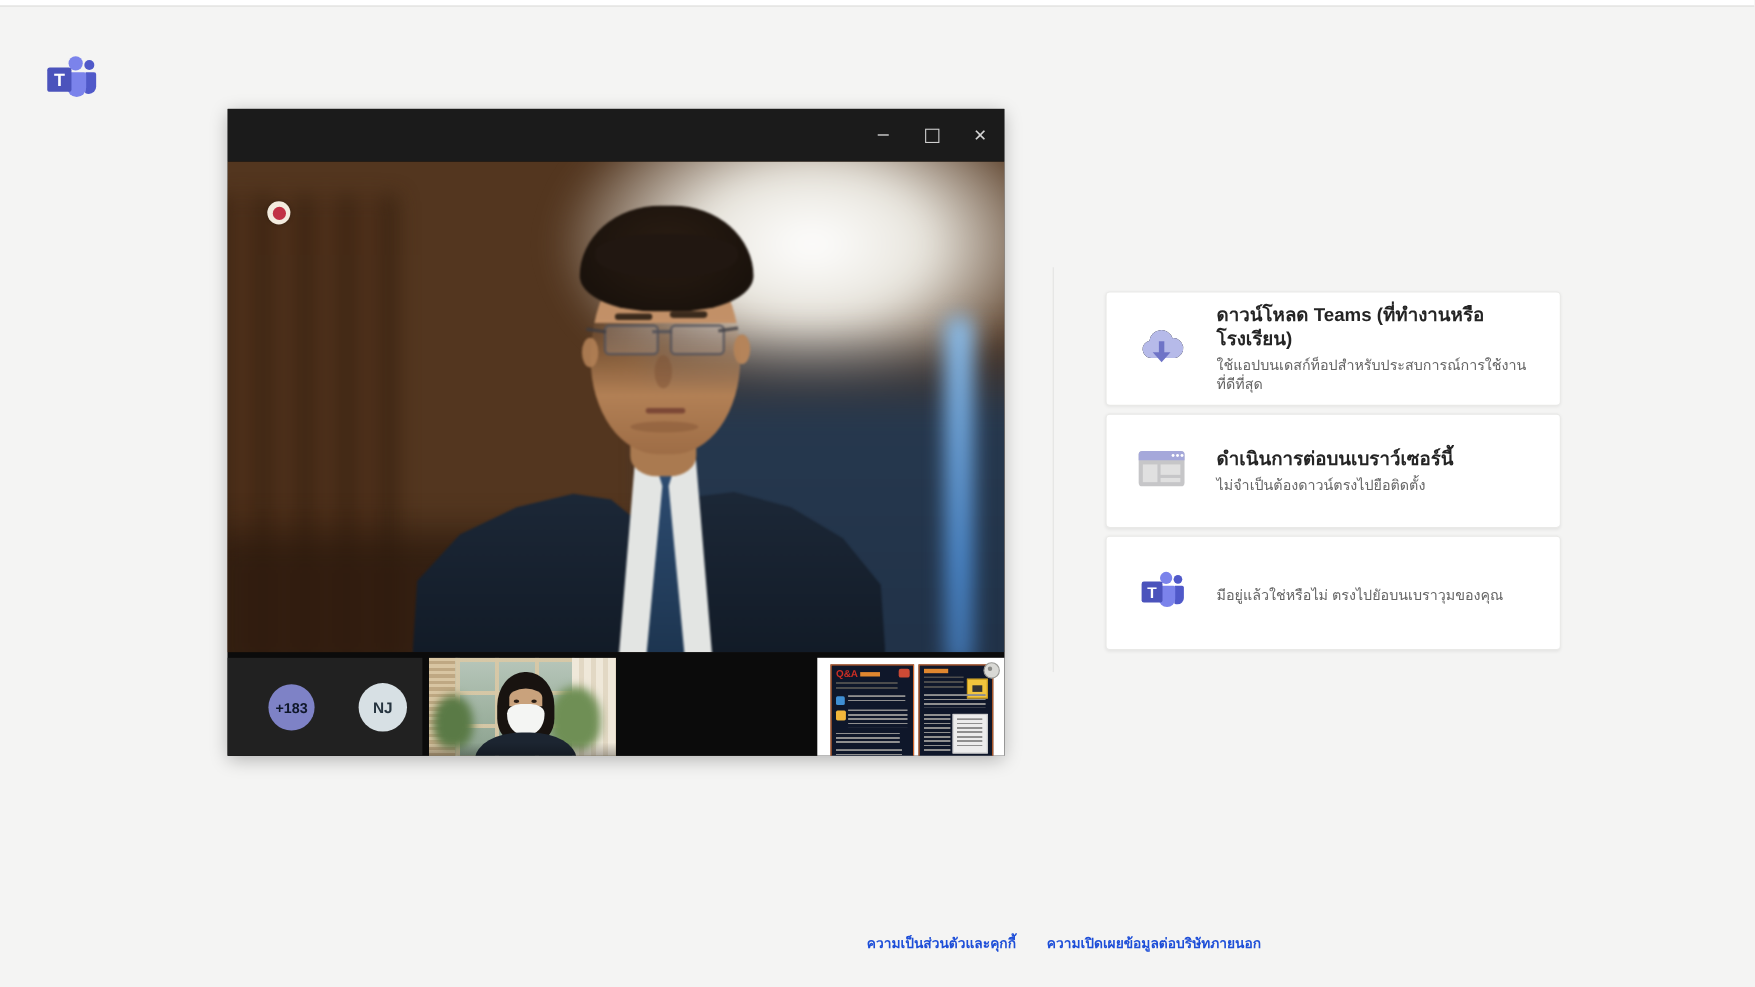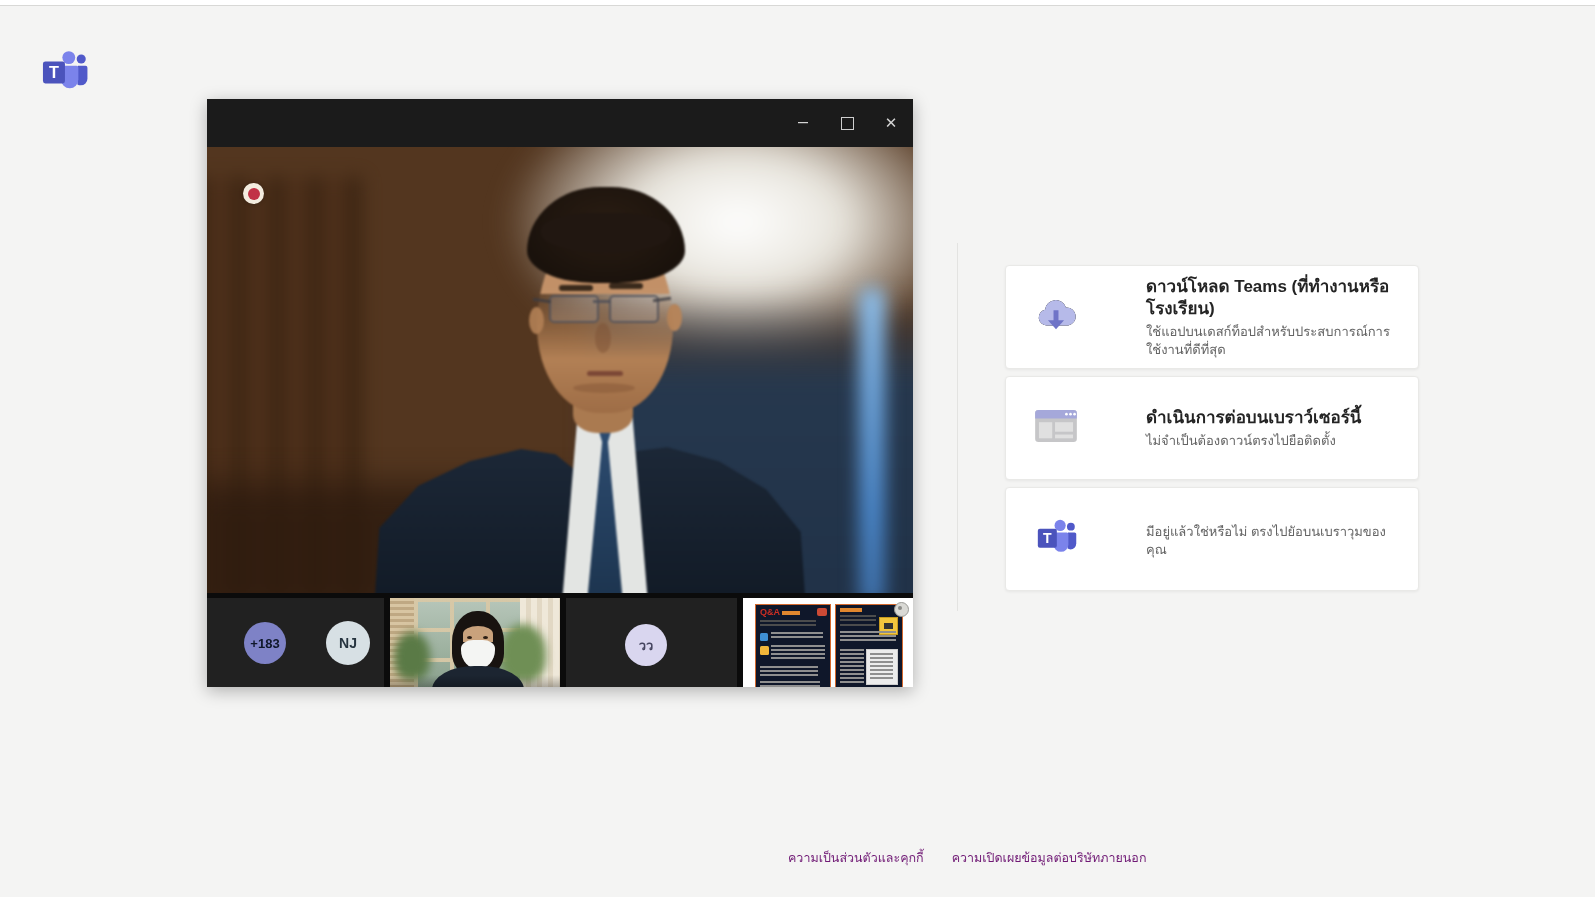--- a/index.html
+++ b/index.html
@@ -132,27 +132,27 @@
 
   
   .divider{position:absolute;left:957px;top:243px;width:1px;height:368px;background:#e3e3e1;}
   .card{
     position:absolute;left:1005px;width:412px;height:102px;background:#ffffff;
     border:1px solid #e9e9e7;border-radius:4px;box-shadow:0 1px 3px rgba(0,0,0,.06);
     display:flex;align-items:center;cursor:pointer;
   }
   .card-1{top:265px;} .card-2{top:376px;} .card-3{top:487px;}
   .card .icon-wrap{width:100px;display:flex;justify-content:center;flex:0 0 auto;}
-  .card .texts{flex:1;padding-right:28px;margin-left:40px;}
+  .card .texts{flex:1;padding-right:28px;}
   .card .title{font-size:17px;font-weight:bold;color:#242424;line-height:1.3;}
   .card .subtitle{font-size:13px;color:#646464;line-height:1.35;margin-top:3px;}
 
   
   .footer{position:absolute;left:788px;top:848px;display:flex;gap:28px;font-size:12.5px;color:#6a6a6a;}
-  .footer a{color:#701a75;text-decoration:none;cursor:pointer;}
+  .footer a{color:#1d4ed8;text-decoration:none;cursor:pointer;font-weight:bold;}
 </style>
 </head>
 <body>
 
 <div class="top-strip"></div>
 
 <div class="brand-logo">
   <svg viewBox="0 0 100 92" width="48" height="44">
     <circle cx="60" cy="18" r="13.5" fill="#7b83eb"></circle>
     <circle cx="86" cy="21" r="9.5" fill="#5059c9"></circle>
@@ -230,23 +230,20 @@
       <div class="w-plant-r"></div>
       <div class="w-hair"></div>
       <div class="w-forehead"></div>
       <div class="w-eye-l"></div>
         <div class="w-eye-r"></div>
       <div class="w-mask"></div>
       <div class="w-body"></div>
       <div class="w-shade"></div>
     </div>
 
-    <div class="tile tile-avatar">
-      <div class="circle-badge badge-ww">วว</div>
-    </div>
 
     <div class="tile tile-share">
       <div class="page page1">
         <div class="doc-head">Q&amp;A</div>
         <div class="doc-head-sub"></div>
         <div class="doc-logo"></div>
         <div class="tl dark" style="left:4px;top:15px;width:56px;height:9px;"></div>
         <div class="chip blue" style="left:4px;top:28px;width:8px;height:8px;"></div>
         <div class="tl" style="left:15px;top:27px;width:52px;height:8px;"></div>
         <div class="chip yellow" style="left:4px;top:41px;width:9px;height:9px;"></div>

